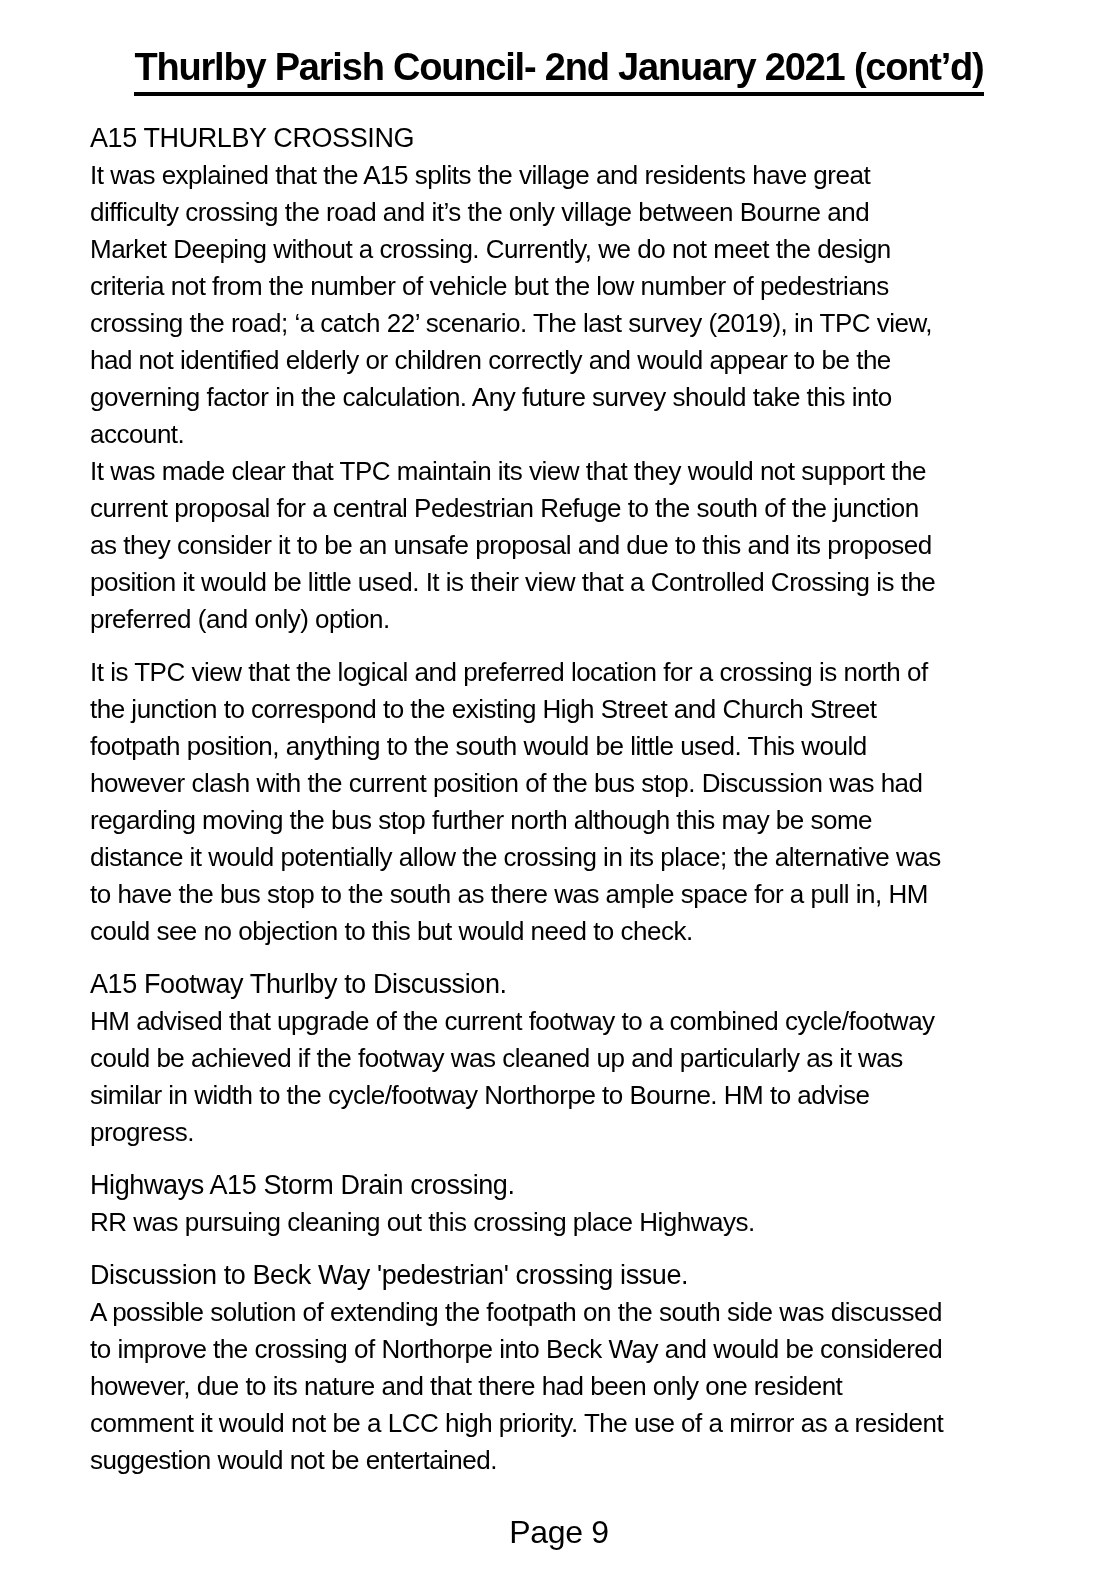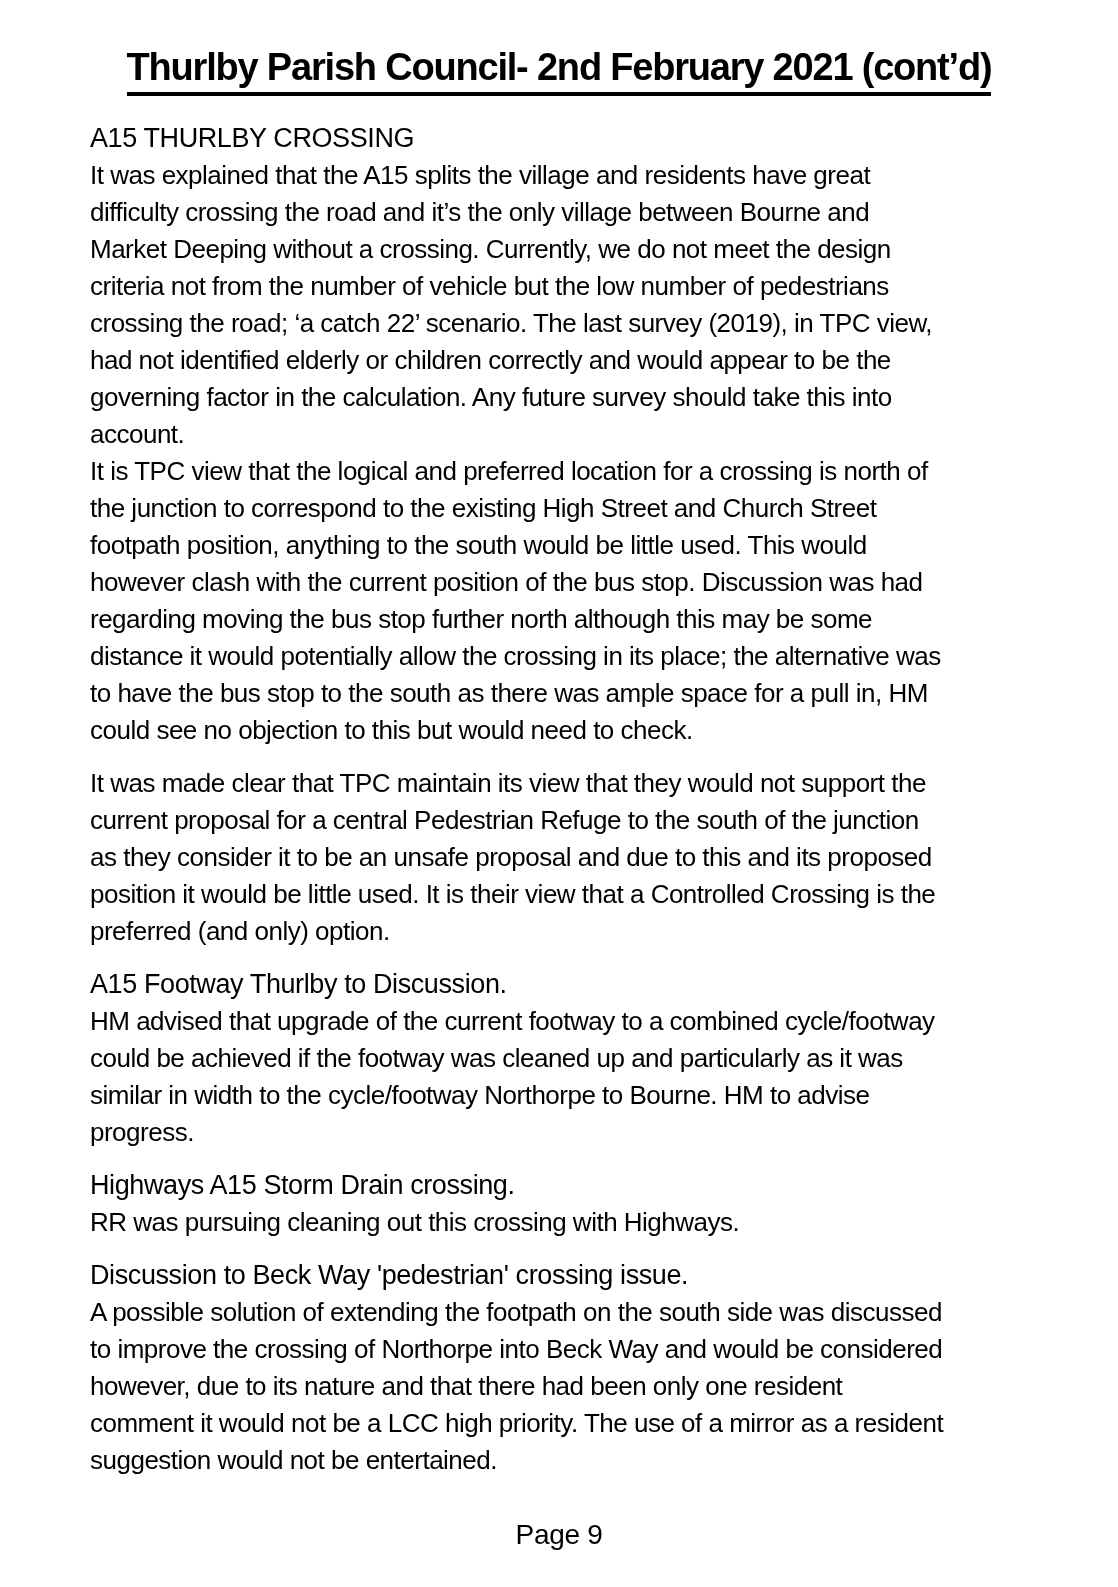--- a/index.html
+++ b/index.html
@@ -51,71 +51,71 @@
   }
   .para.no-gap {
     margin-bottom: 0;
   }
   .footer {
     position: absolute;
     left: 0;
     bottom: 36px;
     width: 100%;
     text-align: center;
-    font-size: 28px;
+    font-size: 32px;
     letter-spacing: -0.3px;
   }
 </style>
 </head>
 <body>
 
 <div class="page">
 
   <div class="doc-title-wrap">
-    <span class="doc-title">Thurlby Parish Council- 2nd February 2021 (cont’d)</span>
+    <span class="doc-title">Thurlby Parish Council- 2nd January 2021 (cont’d)</span>
   </div>
 
   <div class="content">
 
     <div>
       <div class="sec-heading first">A15 THURLBY CROSSING</div>
       <div class="para no-gap">It was explained that the A15 splits the village and residents have great
 difficulty crossing the road and it’s the only village between Bourne and
 Market Deeping without a crossing. Currently, we do not meet the design
 criteria not from the number of vehicle but the low number of pedestrians
 crossing the road; ‘a catch 22’ scenario. The last survey (2019), in TPC view,
 had not identified elderly or children correctly and would appear to be the
 governing factor in the calculation. Any future survey should take this into
 account.</div>
+      <div class="para">It was made clear that TPC maintain its view that they would not support the
+current proposal for a central Pedestrian Refuge to the south of the junction
+as they consider it to be an unsafe proposal and due to this and its proposed
+position it would be little used. It is their view that a Controlled Crossing is the
+preferred (and only) option.</div>
       <div class="para">It is TPC view that the logical and preferred location for a crossing is north of
 the junction to correspond to the existing High Street and Church Street
 footpath position, anything to the south would be little used. This would
 however clash with the current position of the bus stop. Discussion was had
 regarding moving the bus stop further north although this may be some
 distance it would potentially allow the crossing in its place; the alternative was
 to have the bus stop to the south as there was ample space for a pull in, HM
 could see no objection to this but would need to check.</div>
-      <div class="para">It was made clear that TPC maintain its view that they would not support the
-current proposal for a central Pedestrian Refuge to the south of the junction
-as they consider it to be an unsafe proposal and due to this and its proposed
-position it would be little used. It is their view that a Controlled Crossing is the
-preferred (and only) option.</div>
     </div>
 
     <div>
       <div class="sec-heading">A15 Footway Thurlby to Discussion.</div>
       <div class="para">HM advised that upgrade of the current footway to a combined cycle/footway
 could be achieved if the footway was cleaned up and particularly as it was
 similar in width to the cycle/footway Northorpe to Bourne. HM to advise
 progress.</div>
     </div>
 
     <div>
       <div class="sec-heading">Highways A15 Storm Drain crossing.</div>
-      <div class="para">RR was pursuing cleaning out this crossing with Highways.</div>
+      <div class="para">RR was pursuing cleaning out this crossing place Highways.</div>
     </div>
 
     <div>
       <div class="sec-heading">Discussion to Beck Way 'pedestrian' crossing issue.</div>
       <div class="para">A possible solution of extending the footpath on the south side was discussed
 to improve the crossing of Northorpe into Beck Way and would be considered
 however, due to its nature and that there had been only one resident
 comment it would not be a LCC high priority. The use of a mirror as a resident
 suggestion would not be entertained.</div>
     </div>

